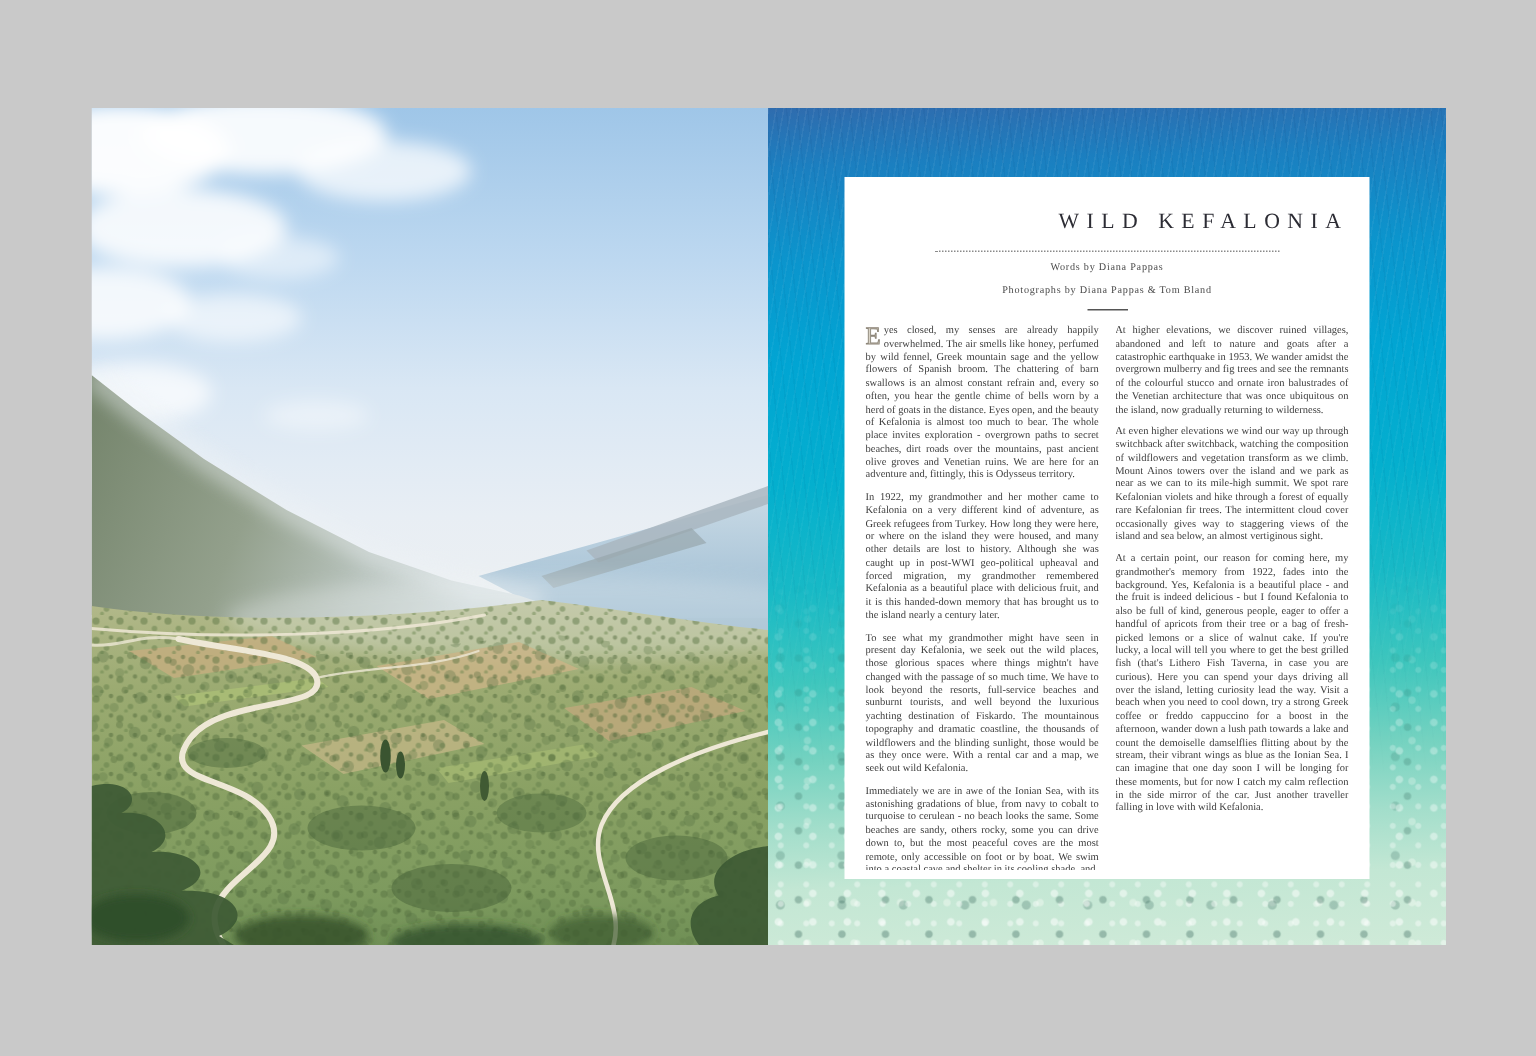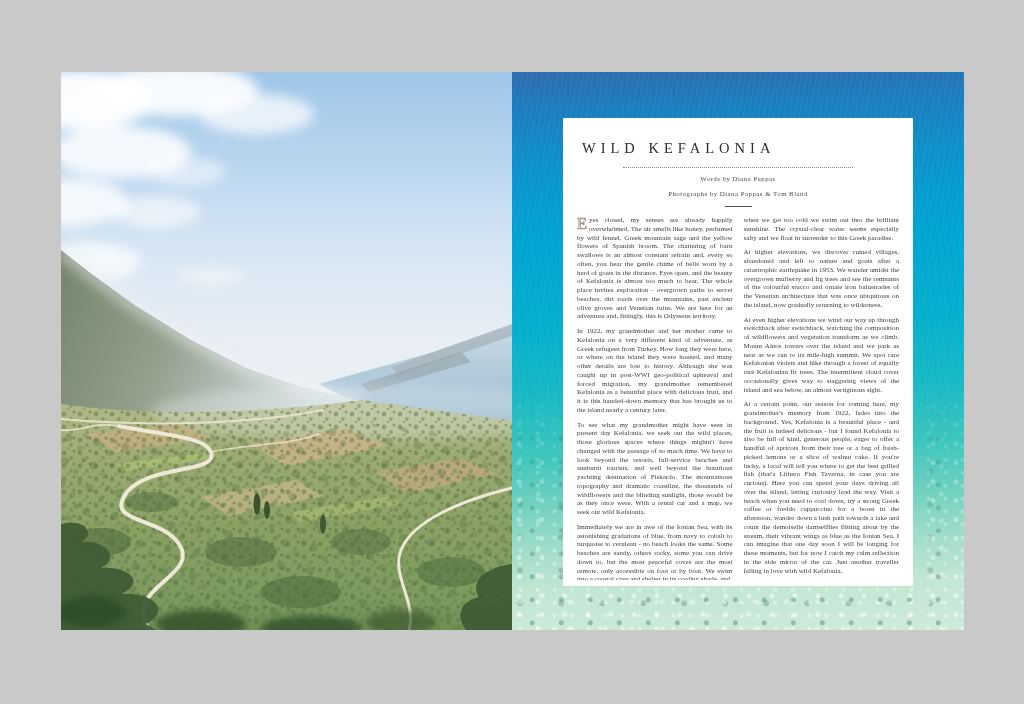--- a/index.html
+++ b/index.html
@@ -47,21 +47,21 @@
   }
   .card{
     position:absolute;left:51px;top:46px;width:350px;height:468px;
     background:#ffffff;box-sizing:border-box;
     padding:13px 14px 10px 14px;
   }
   .title{
     margin:9px 0 0 0;
     font-size:14.5px;font-weight:400;
     letter-spacing:5px;text-indent:5px;
-    text-align:left;color:#2c2c34;
+    text-align:right;color:#2c2c34;
   }
   .dotted-rule{
     width:230px;height:0;margin:10px auto 7px auto;
     border-bottom:1px dotted #8a8a8a;
   }
   .byline{
     text-align:center;font-size:6.8px;letter-spacing:.5px;
     color:#4a4a4a;margin:0 0 9px 0;
   }
   .byline.first{margin-bottom:8px;}
@@ -225,21 +225,20 @@
         <div class="short-rule"></div>
 
         <div class="columns">
           <div class="col">
             <p><span class="dropcap">E</span><span>yes closed, my senses are already happily overwhelmed. The air smells like honey, perfumed by wild fennel, Greek mountain sage and the yellow flowers of Spanish broom. The chattering of barn swallows is an almost constant refrain and, every so often, you hear the gentle chime of bells worn by a herd of goats in the distance. Eyes open, and the beauty of Kefalonia is almost too much to bear. The whole place invites exploration - overgrown paths to secret beaches, dirt roads over the mountains, past ancient olive groves and Venetian ruins. We are here for an adventure and, fittingly, this is Odysseus territory.</span></p>
             <p>In 1922, my grandmother and her mother came to Kefalonia on a very different kind of adventure, as Greek refugees from Turkey. How long they were here, or where on the island they were housed, and many other details are lost to history. Although she was caught up in post-WWI geo-political upheaval and forced migration, my grandmother remembered Kefalonia as a beautiful place with delicious fruit, and it is this handed-down memory that has brought us to the island nearly a century later.</p>
             <p>To see what my grandmother might have seen in present day Kefalonia, we seek out the wild places, those glorious spaces where things mightn't have changed with the passage of so much time. We have to look beyond the resorts, full-service beaches and sunburnt tourists, and well beyond the luxurious yachting destination of Fiskardo. The mountainous topography and dramatic coastline, the thousands of wildflowers and the blinding sunlight, those would be as they once were. With a rental car and a map, we seek out wild Kefalonia.</p>
             <p>Immediately we are in awe of the Ionian Sea, with its astonishing gradations of blue, from navy to cobalt to turquoise to cerulean - no beach looks the same. Some beaches are sandy, others rocky, some you can drive down to, but the most peaceful coves are the most remote, only accessible on foot or by boat. We swim into a coastal cave and shelter in its cooling shade, and</p>
           </div>
           <div class="col">
-            <p>when we get too cold we swim out into the brilliant sunshine. The crystal-clear water seems especially salty and we float in surrender to this Greek paradise.</p>
             <p>At higher elevations, we discover ruined villages, abandoned and left to nature and goats after a catastrophic earthquake in 1953. We wander amidst the overgrown mulberry and fig trees and see the remnants of the colourful stucco and ornate iron balustrades of the Venetian architecture that was once ubiquitous on the island, now gradually returning to wilderness.</p>
             <p>At even higher elevations we wind our way up through switchback after switchback, watching the composition of wildflowers and vegetation transform as we climb. Mount Ainos towers over the island and we park as near as we can to its mile-high summit. We spot rare Kefalonian violets and hike through a forest of equally rare Kefalonian fir trees. The intermittent cloud cover occasionally gives way to staggering views of the island and sea below, an almost vertiginous sight.</p>
             <p>At a certain point, our reason for coming here, my grandmother's memory from 1922, fades into the background. Yes, Kefalonia is a beautiful place - and the fruit is indeed delicious - but I found Kefalonia to also be full of kind, generous people, eager to offer a handful of apricots from their tree or a bag of fresh-picked lemons or a slice of walnut cake. If you're lucky, a local will tell you where to get the best grilled fish (that's Lithero Fish Taverna, in case you are curious). Here you can spend your days driving all over the island, letting curiosity lead the way. Visit a beach when you need to cool down, try a strong Greek coffee or freddo cappuccino for a boost in the afternoon, wander down a lush path towards a lake and count the demoiselle damselflies flitting about by the stream, their vibrant wings as blue as the Ionian Sea. I can imagine that one day soon I will be longing for these moments, but for now I catch my calm reflection in the side mirror of the car. Just another traveller falling in love with wild Kefalonia.</p>
           </div>
         </div>
       </div>
     </div>
 
   </div>
 </div>

